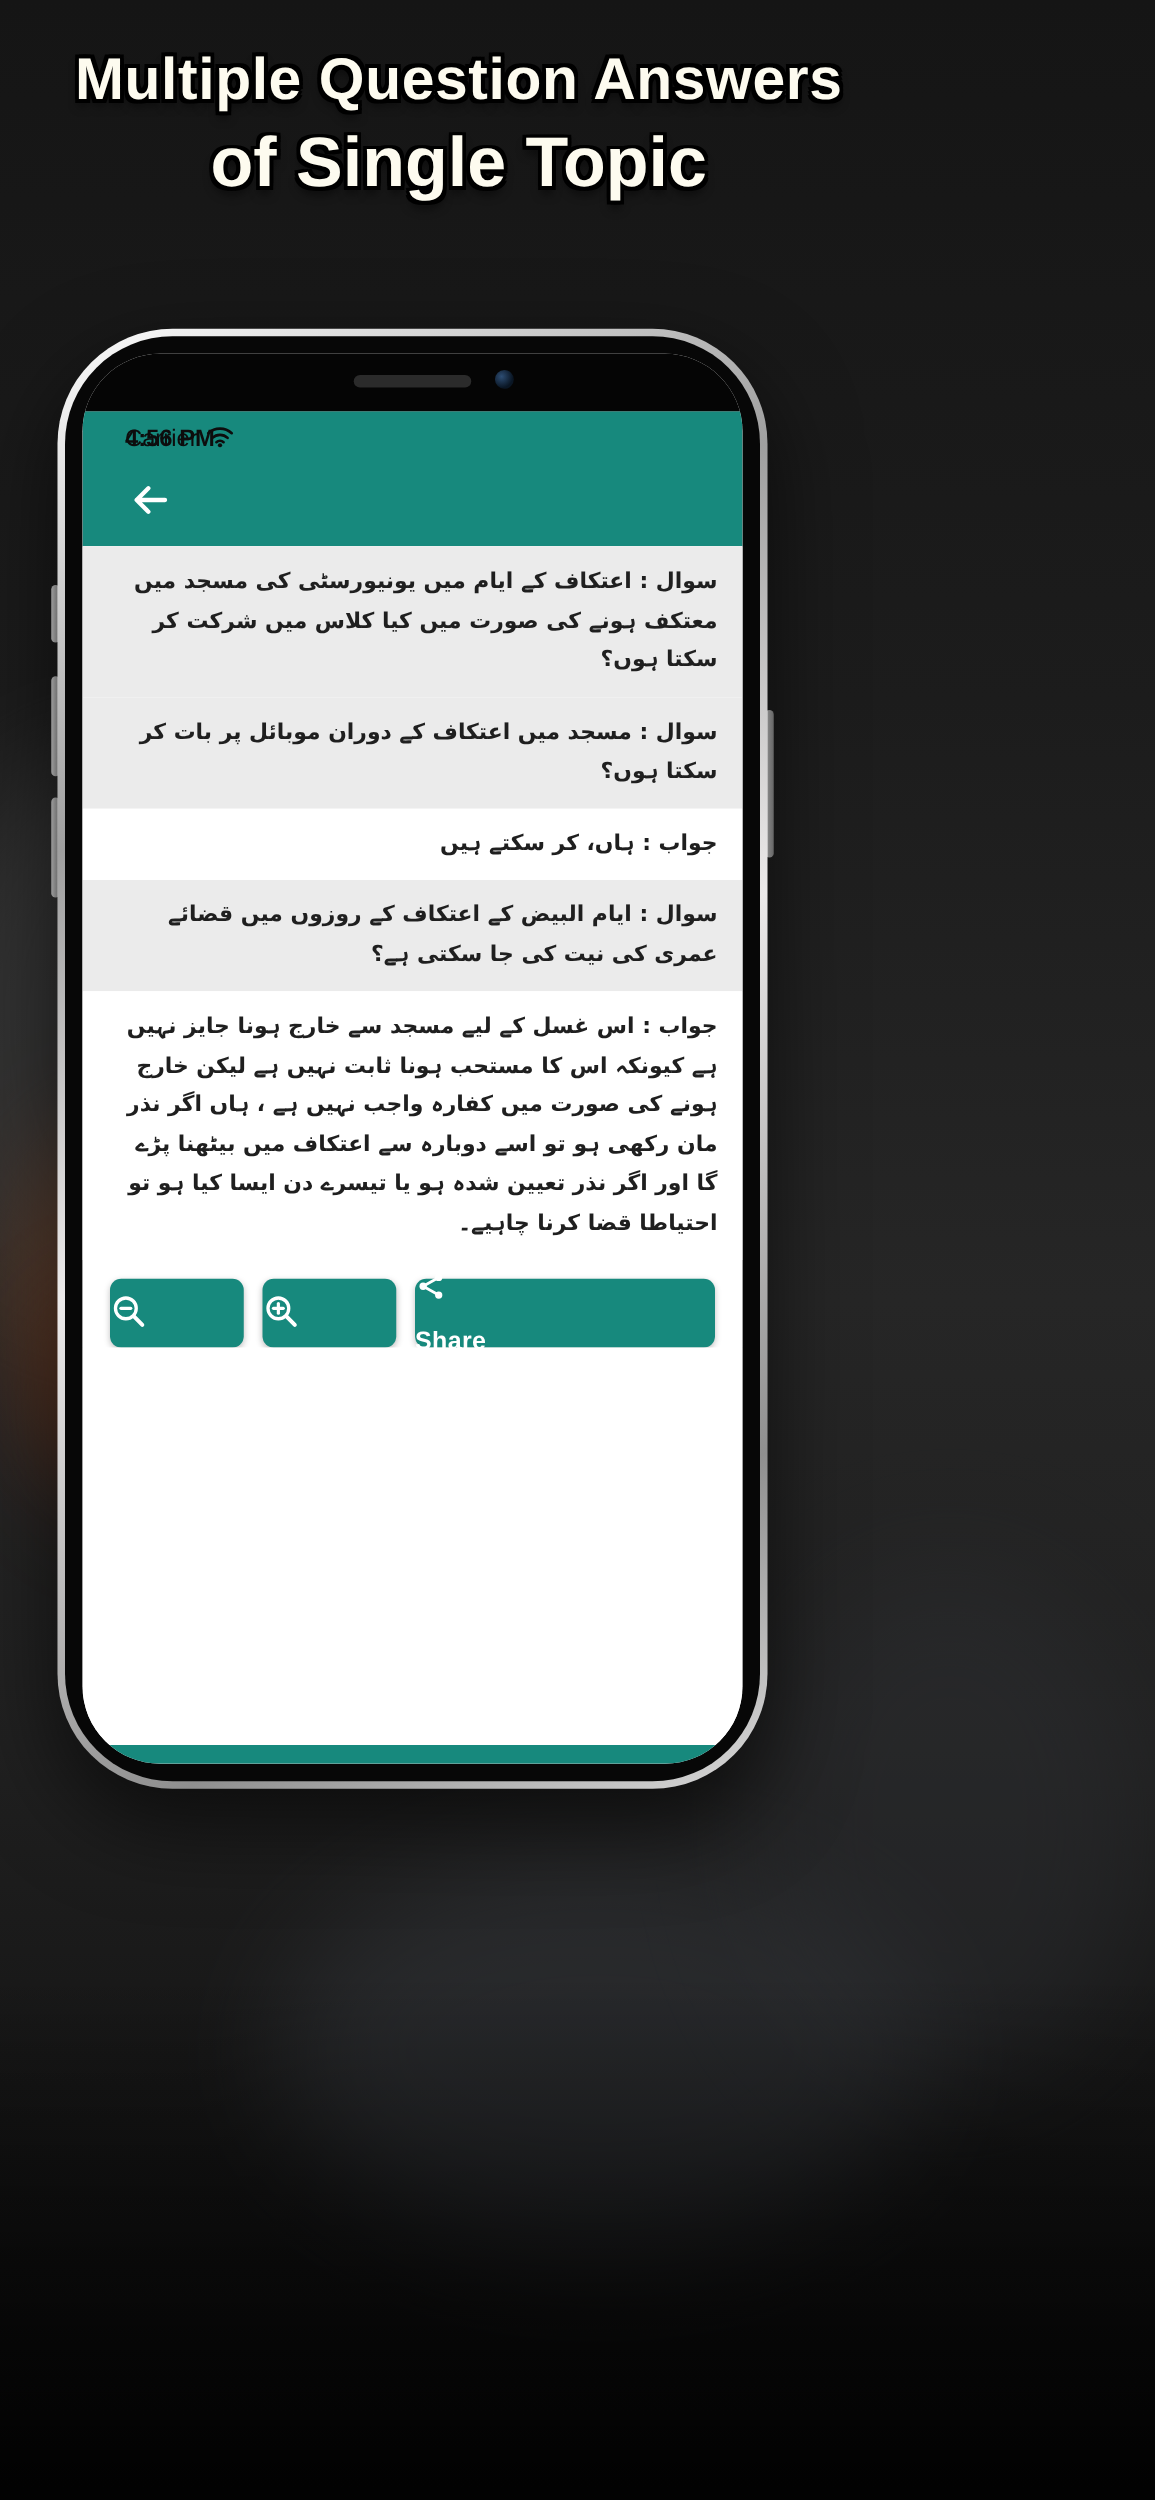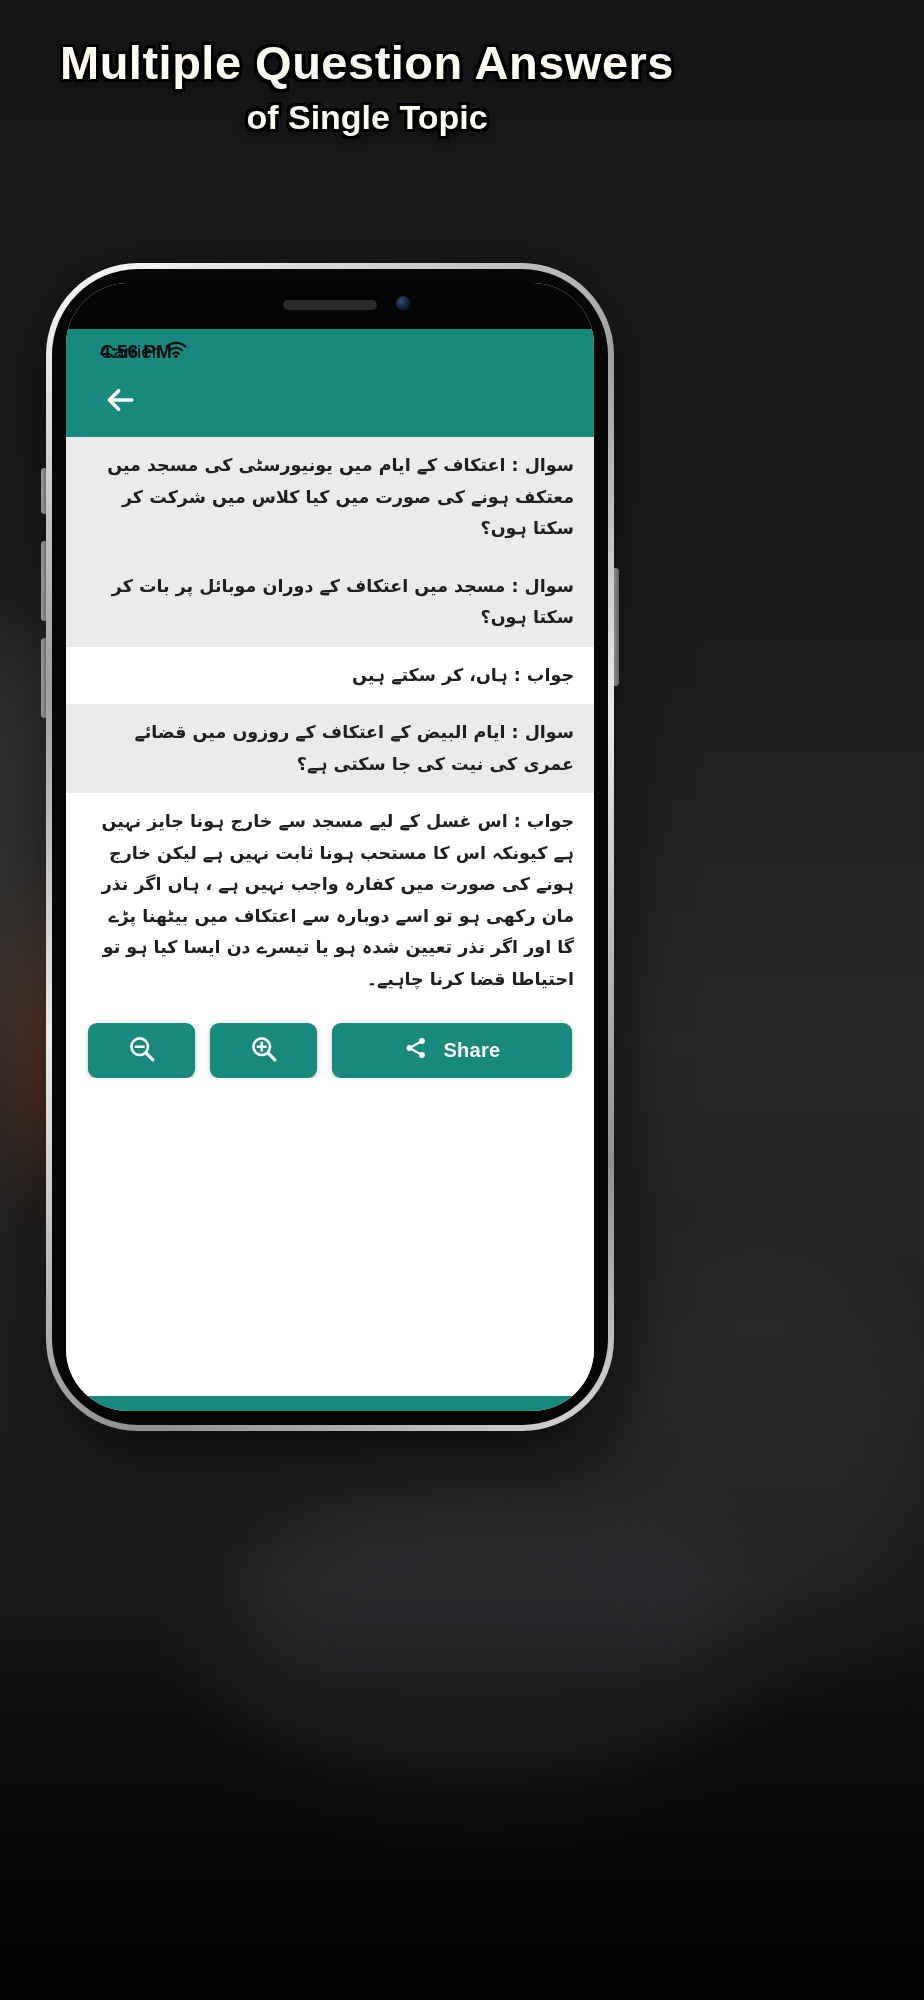--- a/index.html
+++ b/index.html
@@ -22,21 +22,21 @@
   .blob-red{left:50px;top:1050px;width:140px;height:150px;background:#7d3418;opacity:.55;}
   .blob-bottom{left:220px;top:1480px;width:520px;height:320px;background:#3a3d42;opacity:.45;}
   .blob-right{left:600px;top:1250px;width:320px;height:420px;background:#303236;opacity:.4;}
   .bg-fade{position:absolute;left:0;right:0;bottom:0;height:420px;background:linear-gradient(180deg,rgba(0,0,0,0),rgba(0,0,0,.85));pointer-events:none;}
 
   .content-col{position:absolute;left:0;top:0;width:734px;}
 
   
   .promo-title{margin-top:36px;text-align:center;color:var(--title-color);font-weight:bold;line-height:1.15;}
   .promo-title .line1{font-size:47px;letter-spacing:.5px;}
-  .promo-title .line2{font-size:34px;margin-top:8px;}
+  .promo-title .line2{font-size:56px;margin-top:8px;}
   .outlined{
     text-shadow:
       -3px -3px 0 #000, 3px -3px 0 #000, -3px 3px 0 #000, 3px 3px 0 #000,
       -3px 0 0 #000, 3px 0 0 #000, 0 -3px 0 #000, 0 3px 0 #000,
       0 6px 8px rgba(0,0,0,.55);
   }
 
   
   .phone{position:absolute;left:46px;top:263px;width:568px;height:1168px;}
   .side-btn{position:absolute;width:7px;border-radius:4px;background:linear-gradient(90deg,#d6d6d6,#8a8a8a);}
@@ -67,21 +67,21 @@
   .qa-list{flex:none;background:#fff;}
   .qa-row{
     direction:rtl;text-align:right;
     padding:13px 20px;font-size:17.5px;line-height:1.8;color:#1f1f1f;font-weight:600;
     font-family:"DejaVu Sans","Liberation Sans",sans-serif;
   }
   .qa-row.question{background:var(--row-gray);padding-left:30px;}
   .qa-row.answer{background:#ffffff;}
 
   .toolbar{flex:none;display:flex;gap:15px;padding:15px 22px 0;background:#fff;}
-  .tb-btn{background:var(--teal);border:none;border-radius:9px;height:55px;display:flex;align-items:center;justify-content:center;cursor:pointer;box-shadow:0 2px 5px rgba(0,0,0,.25);}
+  .tb-btn{background:var(--teal);border:none;border-radius:9px;height:55px;display:flex;align-items:flex-start;justify-content:center;cursor:pointer;box-shadow:0 2px 5px rgba(0,0,0,.25);flex-direction:column;}
   .tb-zoom{width:107px;}
   .tb-share{flex:1;gap:14px;color:#fff;font-size:20px;font-weight:bold;letter-spacing:.3px;}
 
   .screen-filler{flex:1;background:#fff;}
   .screen-bottom-bar{flex:none;height:15px;background:var(--teal);}
 </style>
 </head>
 <body>
 
 <div class="bg-blob blob-sky"></div>

